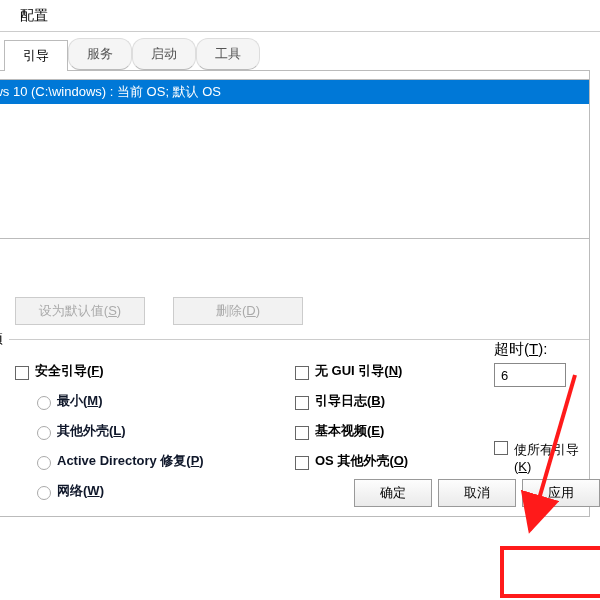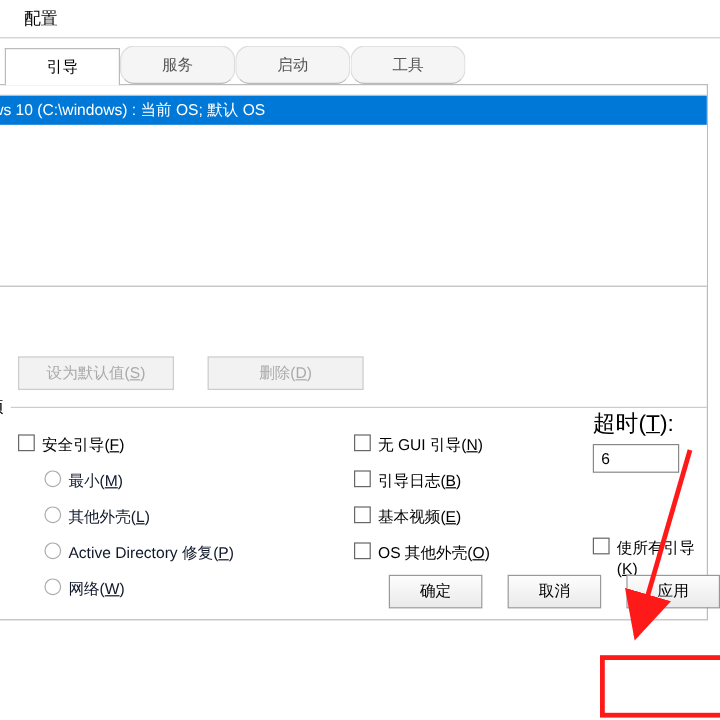--- a/index.html
+++ b/index.html
@@ -1,45 +1,45 @@
 <!DOCTYPE html>
 <html><head>
 <meta charset="utf-8">
 <style>
   * { box-sizing: border-box; font-family: "Microsoft YaHei", "Segoe UI", Tahoma, sans-serif; }
   body { margin: 0; background: #fff; font-size: 13px; color: #000; width: 600px; height: 600px; overflow: hidden; position: relative; }
   .window { position: absolute; left: -40px; top: 0; width: 640px; }
   .titlebar { height: 32px; display: flex; align-items: center; padding-left: 60px; border-bottom: 1px solid #ccc; }
   .titlebar span { font-size: 14px; }
   .tabs { display: flex; align-items: flex-end; height: 32px; margin-top: 6px; padding-left: 44px; }
-  .tab { padding: 6px 34px; border: 1px solid #bbb; border-bottom: none; background: #fff; margin-right: 0; font-size: 13px; cursor: default; position: relative; top: 1px; }
+  .tab { padding: 6px 18px; border: 1px solid #bbb; border-bottom: none; background: #fff; margin-right: 0; font-size: 13px; cursor: default; position: relative; top: 1px; }
   .tab.inactive { background: #f5f5f5; border-color: #ddd; color: #555; border-bottom: 1px solid #bbb; top: 0; border-radius: 12px; }
   .tab.active { background: #fff; z-index: 2; }
   .tab-content-border { border: 1px solid #bbb; margin: 0 10px 0 10px; padding-top: 0; }
   .listbox { margin: 8px 0 0 0; border: 1px solid #bbb; border-left: none; border-right: none; height: 160px; background: #fff; }
   .list-item { background: #0078d7; color: #fff; padding: 3px 8px; font-size: 13px; }
   .btn-row { display: flex; gap: 28px; padding: 14px 0 14px 44px; }
   .btn { min-width: 130px; height: 28px; border: 1px solid #999; background: linear-gradient(#fdfdfd,#eaeaea); font-size: 13px; padding: 0 12px; cursor: default; }
   .btn.disabled { color: #aaa; background: #f2f2f2; border-color: #ccc; margin-top: 44px; }
   .groupbox { border: 1px solid #ccc; border-left: none; border-right: none; border-bottom: none; margin: 0 0 0 0; padding: 8px 0 16px 0; position: relative; }
   .group-title { position: absolute; top: -10px; left: 0; background: #fff; padding: 0 6px; font-size: 13px; }
   .options-grid { display: flex; padding-left: 44px; padding-top: 14px; }
   .col { display: flex; flex-direction: column; gap: 12px; }
   .col.left { width: 280px; }
   .col.mid { width: 200px; }
-  .row { display: flex; align-items: flex-start; gap: 6px; }
+  .row { display: flex; align-items: flex-end; gap: 6px; font-weight: bold; }
   .checkbox { width: 14px; height: 14px; border: 1px solid #666; background: #fff; display: inline-block; }
   .radio { width: 14px; height: 14px; border: 1px solid #aaa; border-radius: 50%; background: #fff; display: inline-block; }
   .radio-label { color: #0f172a; }
   .indent { margin-left: 22px; }
   .right-panel { position: absolute; right: 16px; top: 340px; width: 90px; }
-  .right-panel .lbl { font-size: 19px; margin-bottom: 4px; }
+  .right-panel .lbl { font-size: 15px; margin-bottom: 4px; }
   .timeout-input { width: 72px; height: 24px; border: 1px solid #888; padding: 2px 6px; font-size: 13px; }
   .make-all { display: flex; align-items: flex-start; gap: 6px; margin-top: 54px; }
-  .bottom-btns { position: absolute; bottom: 10px; right: 0; display: flex; gap: 21px; }
+  .bottom-btns { position: absolute; bottom: 10px; right: 0; display: flex; gap: 6px; }
   .bottom-btns .btn { min-width: 78px; }
   .red-box { position: absolute; border: 4px solid #ff1a1a; right: -6px; bottom: 2px; width: 106px; height: 52px; pointer-events: none; }
   .arrow { position: absolute; pointer-events: none; }
   .underline { text-decoration: underline; }
 </style>
 </head>
 <body>
 
 <div class="window">
 

